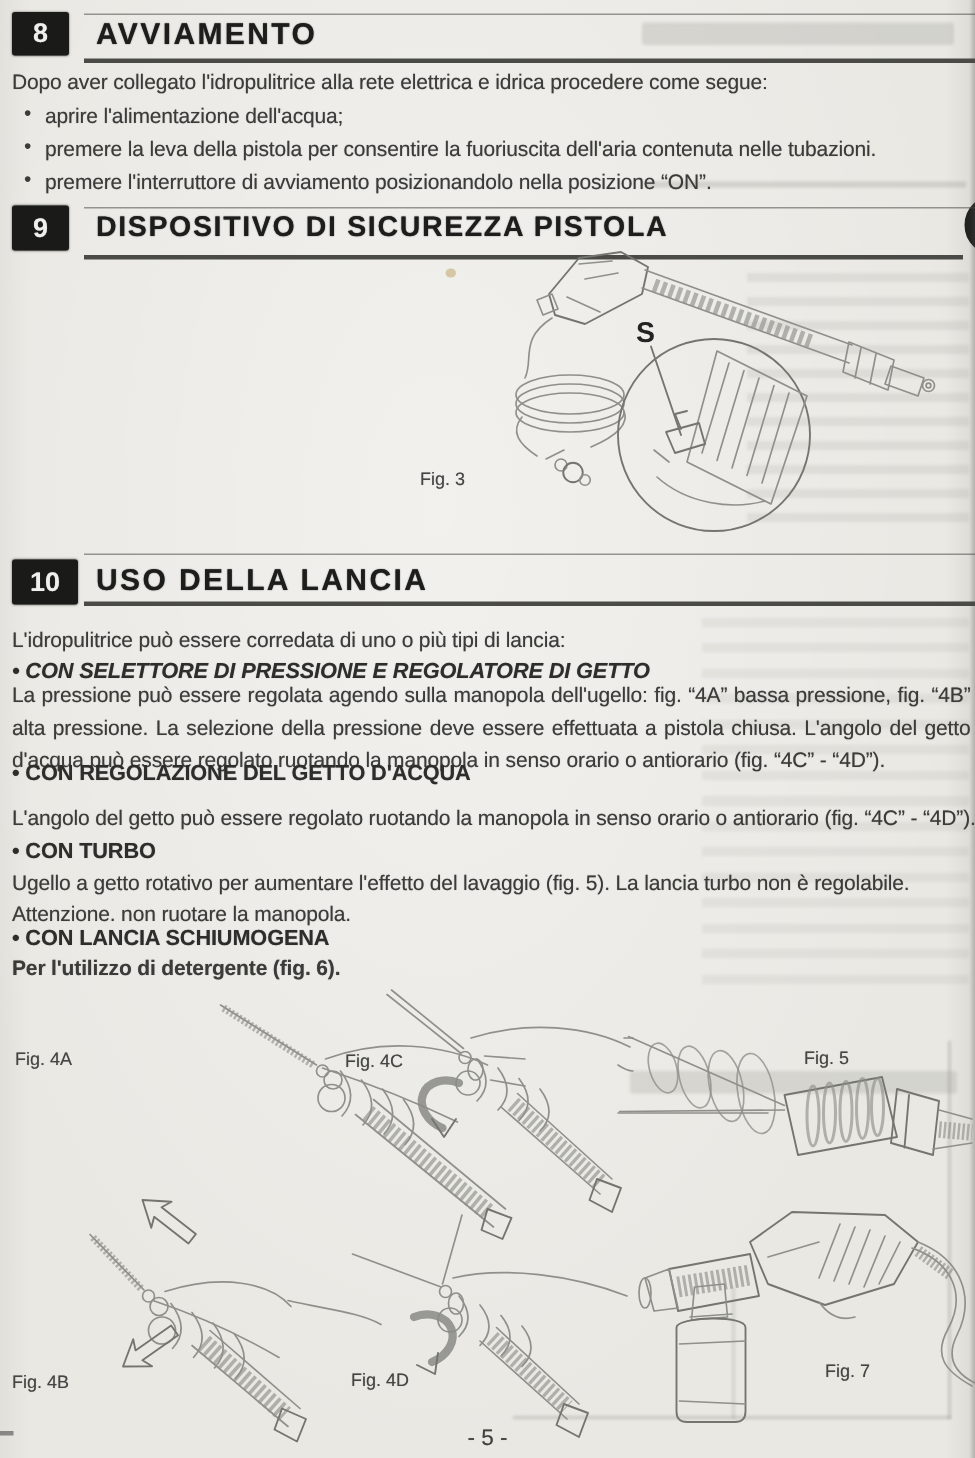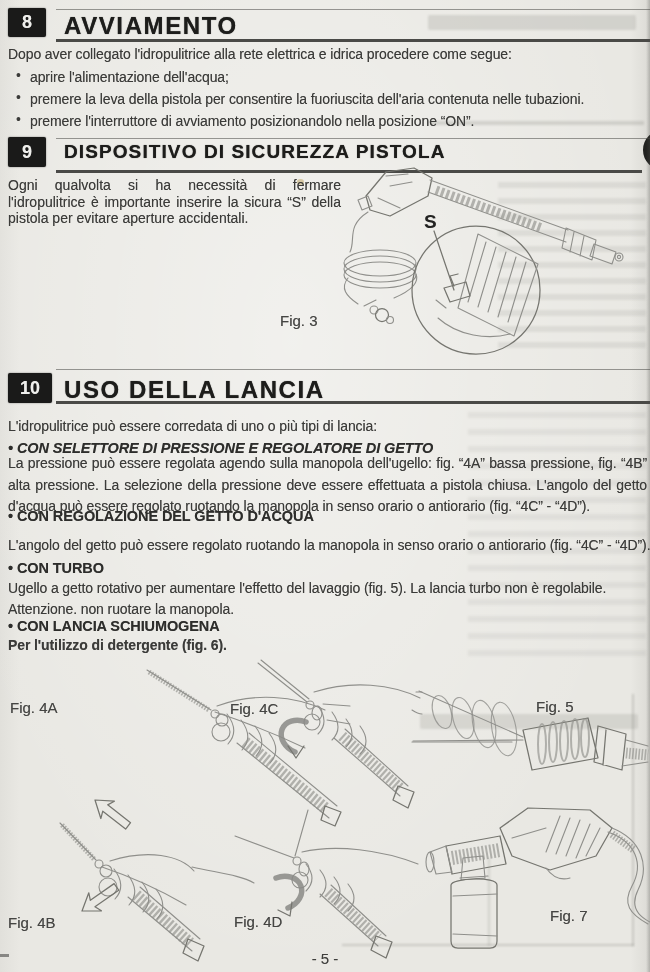--- a/index.html
+++ b/index.html
@@ -13,34 +13,34 @@
   }
   .abs{position:absolute;}
   .txt{
     position:absolute;color:#3b3b39;font-size:14px;line-height:21.5px;
     letter-spacing:-0.1px;text-align:justify;
     text-shadow:0 0 .6px rgba(70,70,68,.55);
   }
   .single{text-align:left;}
   .bold-h{font-weight:bold;color:#2d2d2b;font-size:14.5px;}
   .sec-title{
-    position:absolute;font-weight:bold;color:#1d1d1b;font-size:24px;
+    position:absolute;font-weight:bold;color:#1d1d1b;font-size:20px;
     letter-spacing:1.6px;text-shadow:0 0 .8px rgba(25,25,23,.85);white-space:nowrap;
   }
   .sec-title.long{font-size:19px;letter-spacing:1.1px;}
   .badge{
     position:absolute;background:#1a1a19;color:#efefec;font-weight:bold;
     font-size:18px;display:flex;align-items:center;justify-content:center;
     border-radius:2px;box-shadow:0 0 1.5px rgba(0,0,0,.6);
     text-shadow:0 0 .5px rgba(255,255,255,.6);
   }
   .rule{position:absolute;background:#4a4a47;}
   .rule.thin{opacity:.55;}
   .figlabel{
-    position:absolute;font-size:15px;color:#454543;white-space:nowrap;
+    position:absolute;font-size:12px;color:#454543;white-space:nowrap;
     text-shadow:0 0 .5px rgba(70,70,68,.5);
   }
   .pagenum{
     position:absolute;left:0;top:950;width:650px;text-align:center;
     font-size:15px;color:#3f3f3d;text-shadow:0 0 .5px rgba(70,70,68,.5);
   }
   .bullet-marker{position:absolute;color:#3b3b39;font-size:14px;}
   .ghost{position:absolute;filter:blur(1.1px);pointer-events:none;}
   svg.sketch{position:absolute;overflow:visible;}
   .sk{stroke:#8f8f8b;fill:none;stroke-width:1.1;stroke-linecap:round;stroke-linejoin:round;}
@@ -82,21 +82,20 @@
   <div class="bullet-marker" style="left:16px;top:111px;">•</div>
   <div class="txt single" style="left:30px;top:111px;width:612px;">premere l'interruttore di avviamento posizionandolo nella posizione “ON”.</div>
 
   <div class="rule thin" style="left:56px;top:138px;width:594px;height:1px;"></div>
   <div class="badge" style="left:8px;top:137px;width:38px;height:30px;">
       <span>9</span>
     </div>
   <div class="sec-title long" style="left:64px;top:141px;">DISPOSITIVO DI SICUREZZA PISTOLA</div>
   <div class="rule" style="left:56px;top:170px;width:586px;height:3px;"></div>
 
-  <div class="txt" style="left:8px;top:177px;width:333px;line-height:16.5px;letter-spacing:0;">Ogni qualvolta si ha necessità di fermare l'idropulitrice è importante inserire la sicura “S” della pistola per evitare aperture accidentali.</div>
 
   <div class="figlabel" style="left:280px;top:312px;">Fig. 3</div>
 
   <svg class="sketch" style="left:328px;top:168px;" width="320" height="200" viewBox="0 0 320 200">
     <path class="skd" d="M38,28 L58,4 L86,0 L104,10 L100,28 L62,48 L42,42 Z"></path>
     <path class="sk" d="M58,8 L80,6 M50,30 L72,40 M62,18 L84,14"></path>
     <path class="sk" d="M30,32 L40,28 L44,38 L34,42 Z"></path>
     <path class="sk" d="M102,12 L240,62 M100,24 L238,74"></path>
     <line class="ribs" x1="108" y1="22" x2="214" y2="60" stroke-width="9" stroke-dasharray="3 2.4"></line>
     <path class="sk" d="M238,60 L268,72 L264,92 L234,80 Z M246,64 L242,84 M256,68 L252,88"></path>

